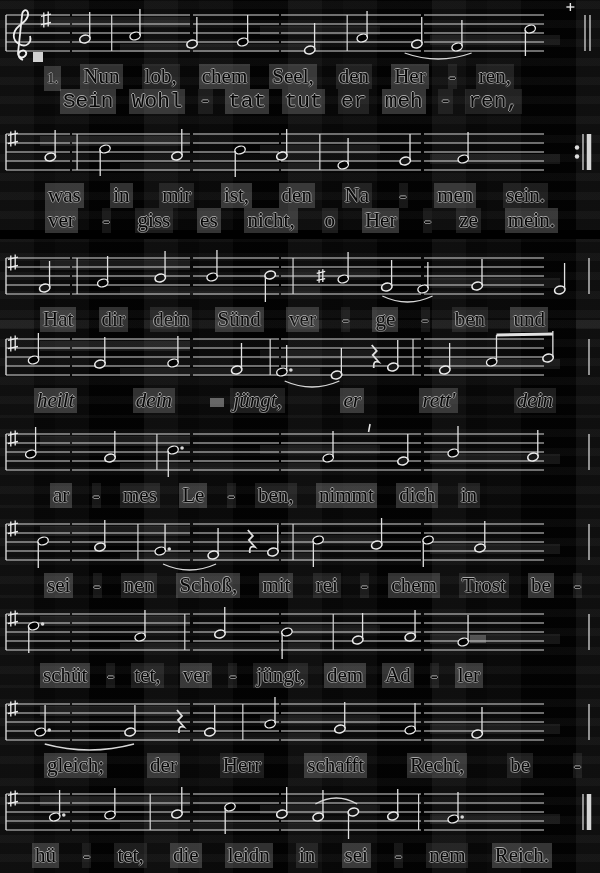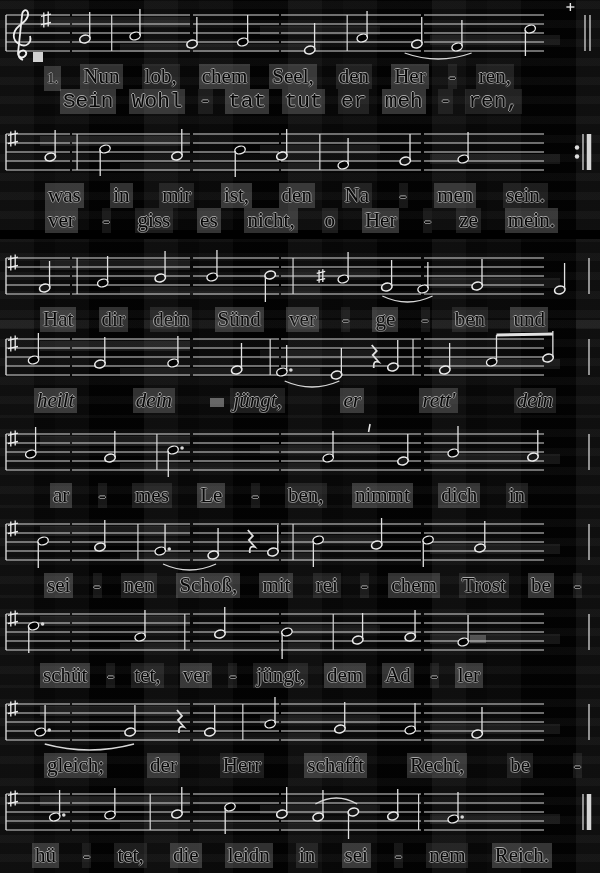--- a/index.html
+++ b/index.html
@@ -408,21 +408,21 @@
             <ellipse cx="453.196" cy="32" rx="5.3" ry="3.8" transform="rotate(-16 453.196 32)" fill="#020202" stroke="#ececec" stroke-width="1.35"></ellipse>
             <line x1="457.99600000000004" y1="31" x2="457.99600000000004" y2="5" stroke="#e2e2e2" stroke-width="1.3"></line>
           </g>
           <g>
             <ellipse cx="532.99" cy="36" rx="5.3" ry="3.8" transform="rotate(-16 532.99 36)" fill="#161616" stroke="#ececec" stroke-width="1.6"></ellipse>
             <line x1="537.79" y1="35" x2="537.79" y2="9" stroke="#e2e2e2" stroke-width="1.3"></line>
           </g>
           <line x1="370.054" y1="3" x2="368.554" y2="11" stroke="#e6e6e6" stroke-width="1.6"></line>
           <line x1="589" y1="13" x2="589" y2="49" stroke="#d6d6d6" stroke-width="1.3"></line>
         </svg>
-        <div class="lyric-row" style="padding: 0px 72px 0px 50px;">
+        <div class="lyric-row" style="padding: 0px 120px 0px 50px;">
           <span>ar</span>
           <span class="hy">-</span>
           <span>mes</span>
           <span>Le</span>
           <span class="hy">-</span>
           <span>ben,</span>
           <span>nimmt</span>
           <span>dich</span>
           <span>in</span>
         </div>

